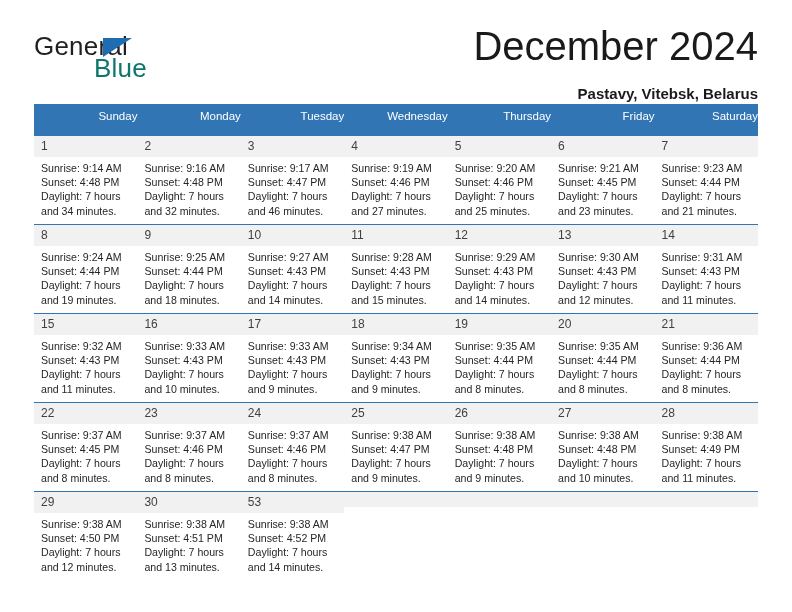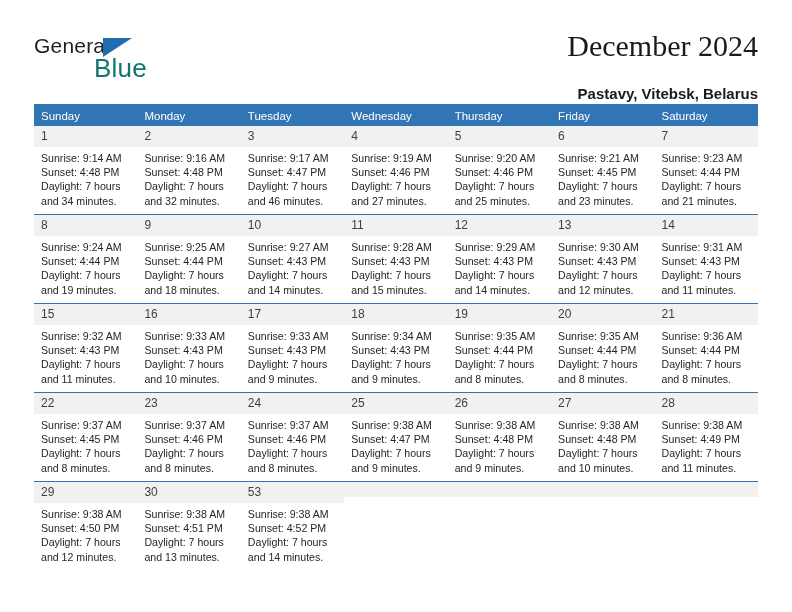--- a/index.html
+++ b/index.html
@@ -33,21 +33,21 @@
     position: absolute;
     left: 34px;
     top: 34px;
     width: 180px;
     height: 52px;
   }
   .logo-general {
     position: absolute;
     left: 0;
     top: 0;
-    font-size: 21px;
+    font-size: 26px;
     letter-spacing: 0.2px;
     color: #231f20;
     line-height: 24px;
     font-family: "Liberation Sans", sans-serif;
   }
   .logo-tri {
     position: absolute;
     left: 69px;
     top: 4px;
     width: 0;
@@ -65,27 +65,26 @@
     letter-spacing: 0.2px;
   }
 
   .title-block {
     position: absolute;
     right: 34px;
     top: 28px;
     text-align: right;
   }
   .cal-title {
-    font-size: 30px;
+    font-size: 40px;
     font-weight: normal;
     color: #1a1a1a;
     line-height: 36px;
     margin: 0;
     white-space: nowrap;
-    font-family: Liberation Serif, serif;
   }
   .cal-subtitle {
     font-size: 15px;
     font-weight: bold;
     color: #1a1a1a;
     line-height: 20px;
     margin: 20px 0 0 0;
     white-space: nowrap;
   }
 
@@ -96,22 +95,22 @@
     top: 104px;
     width: 724px;
     border-collapse: collapse;
     table-layout: fixed;
   }
   .calendar th {
     background: #3175b4;
     color: #ffffff;
     font-size: 11.5px;
     font-weight: normal;
-    text-align: left;
-    padding: 5px 0 3px 7px;
+    text-align: right;
+    padding: 5px 0 13px 7px;
     height: 12px;
     border: none;
     line-height: 14px;
   }
   .calendar td {
     vertical-align: top;
     padding: 0;
     border: none;
     height: 88px;
     border-top: 1px solid #3175b4;

